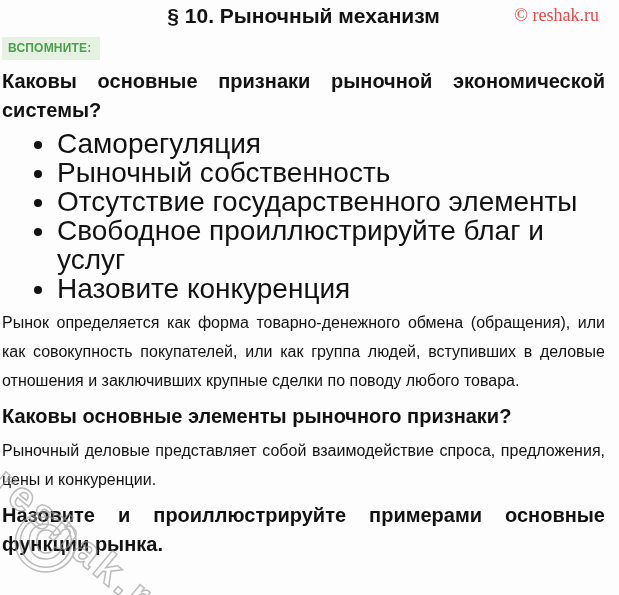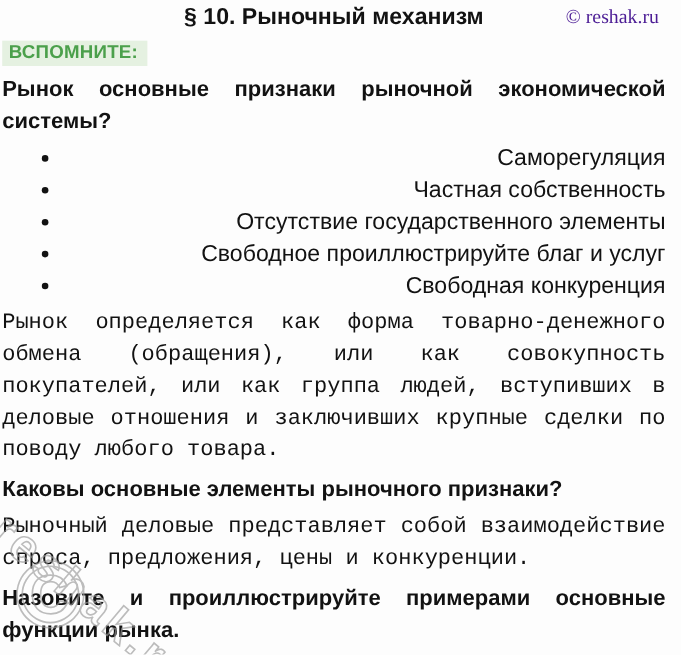--- a/index.html
+++ b/index.html
@@ -24,59 +24,58 @@
     text-align: center;
     line-height: 26px;
     margin: 3px 0 0 0;
   }
   .copyright {
     position: absolute;
     top: 1px; right: 6px;
     font-family: "Liberation Serif", serif;
     font-size: 18px;
     line-height: 22px;
-    color: #4c1d95;
+    color: #ef4444;
   }
   .badge-row { line-height: 0; }
   .badge-row.first { margin-top: 8px; }
   .badge-row.second { margin-top: 11px; }
   .badge {
     display: inline-block;
     background: #e5f1e1;
     color: #4ba04b;
     font-weight: bold;
-    font-size: 17px;
+    font-size: 12px;
     line-height: 16px;
     padding: 3px 9px 4px 6px;
     word-spacing: 5px;
     letter-spacing: 0.2px;
   }
   .question {
     font-weight: bold;
     font-size: 20px;
     line-height: 29px;
     text-align: justify;
     margin: 7px 0 0 0;
   }
   .answer {
-    font-size: 20px;
+    font-size: 16px;
     line-height: 29px;
     text-align: justify;
     margin: 5px 0 0 0;
-    font-family: Liberation Mono, monospace;
   }
   ul.feature-list {
     margin: 4px 0 0 0;
     padding: 0 0 0 55px;
     list-style-type: disc;
   }
   ul.feature-list li {
-    font-size: 21px;
+    font-size: 28px;
     line-height: 29px;
-    text-align: right;
+    text-align: left;
   }
   .watermark {
     position: absolute;
     left: 0; top: 0;
     width: 619px; height: 595px;
     pointer-events: none;
     z-index: 5;
     opacity: 0.65;
   }
   .wm-symbol {
@@ -107,28 +106,28 @@
 
   <div class="header-row">
     <h1 class="page-title">§ 10. Рыночный механизм</h1>
     <div class="copyright">© reshak.ru</div>
   </div>
 
   <div class="badge-row first">
     <span class="badge">ВСПОМНИТЕ:</span>
   </div>
 
-  <p class="question">Рынок основные признаки рыночной экономической системы?</p>
+  <p class="question">Каковы основные признаки рыночной экономической системы?</p>
 
   <ul class="feature-list">
     <li>Саморегуляция</li>
-    <li>Частная собственность</li>
+    <li>Рыночный собственность</li>
     <li>Отсутствие государственного элементы</li>
     <li>Свободное проиллюстрируйте благ и услуг</li>
-    <li>Свободная конкуренция</li>
+    <li>Назовите конкуренция</li>
   </ul>
 
 
   <p class="answer">Рынок определяется как форма товарно-денежного обмена (обращения), или как совокупность покупателей, или как группа людей, вступивших в деловые отношения и заключивших крупные сделки по поводу любого товара.</p>
 
   <p class="question">Каковы основные элементы рыночного признаки?</p>
   <p class="answer">Рыночный деловые представляет собой взаимодействие спроса, предложения, цены и конкуренции.</p>
 
   <p class="question">Назовите и проиллюстрируйте примерами основные функции рынка.</p>
 

